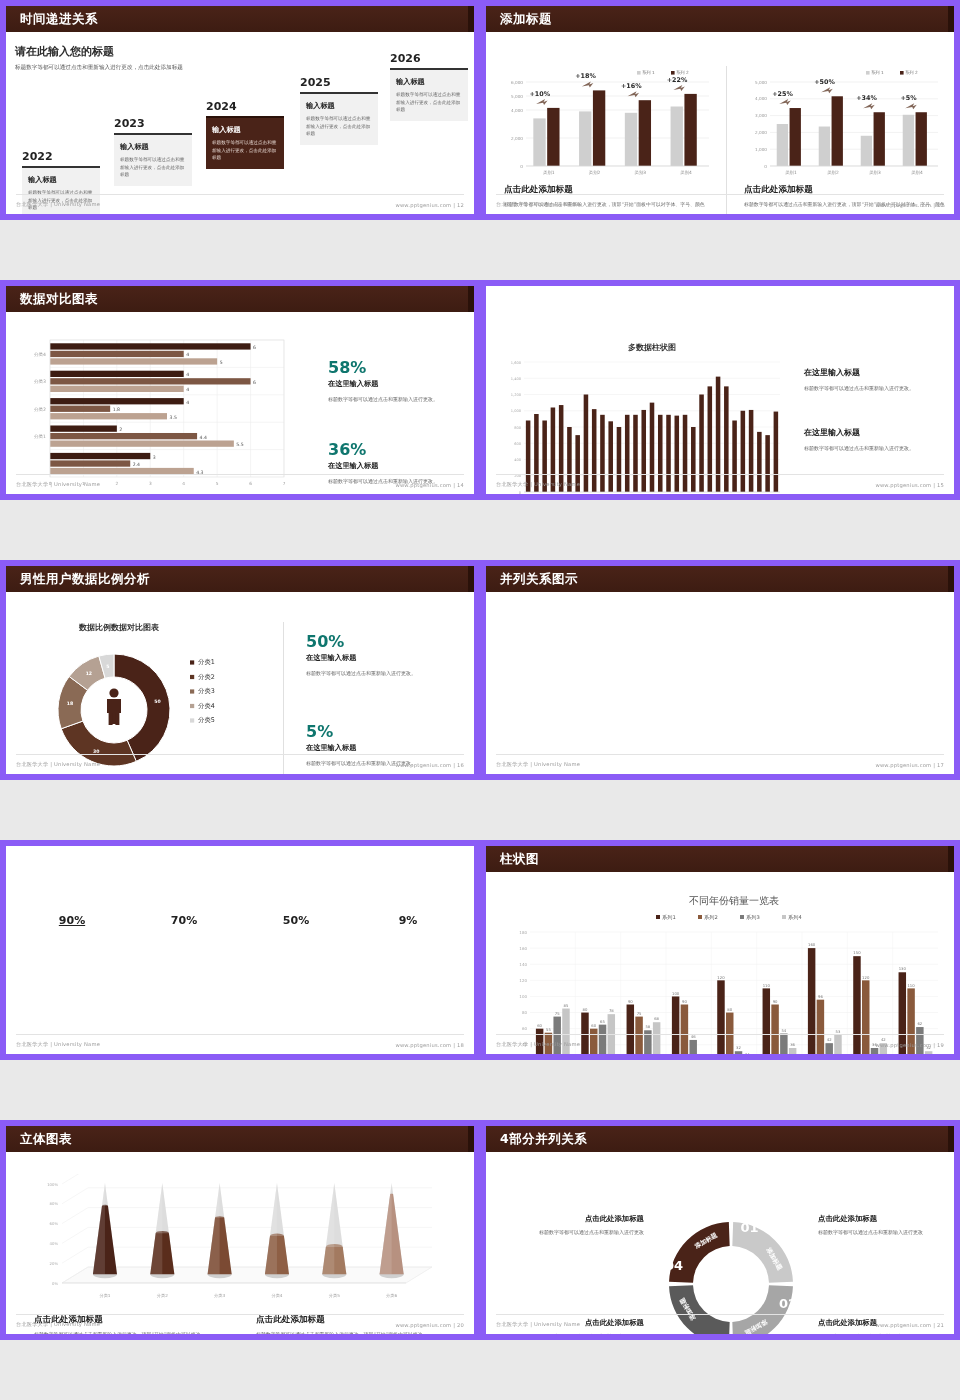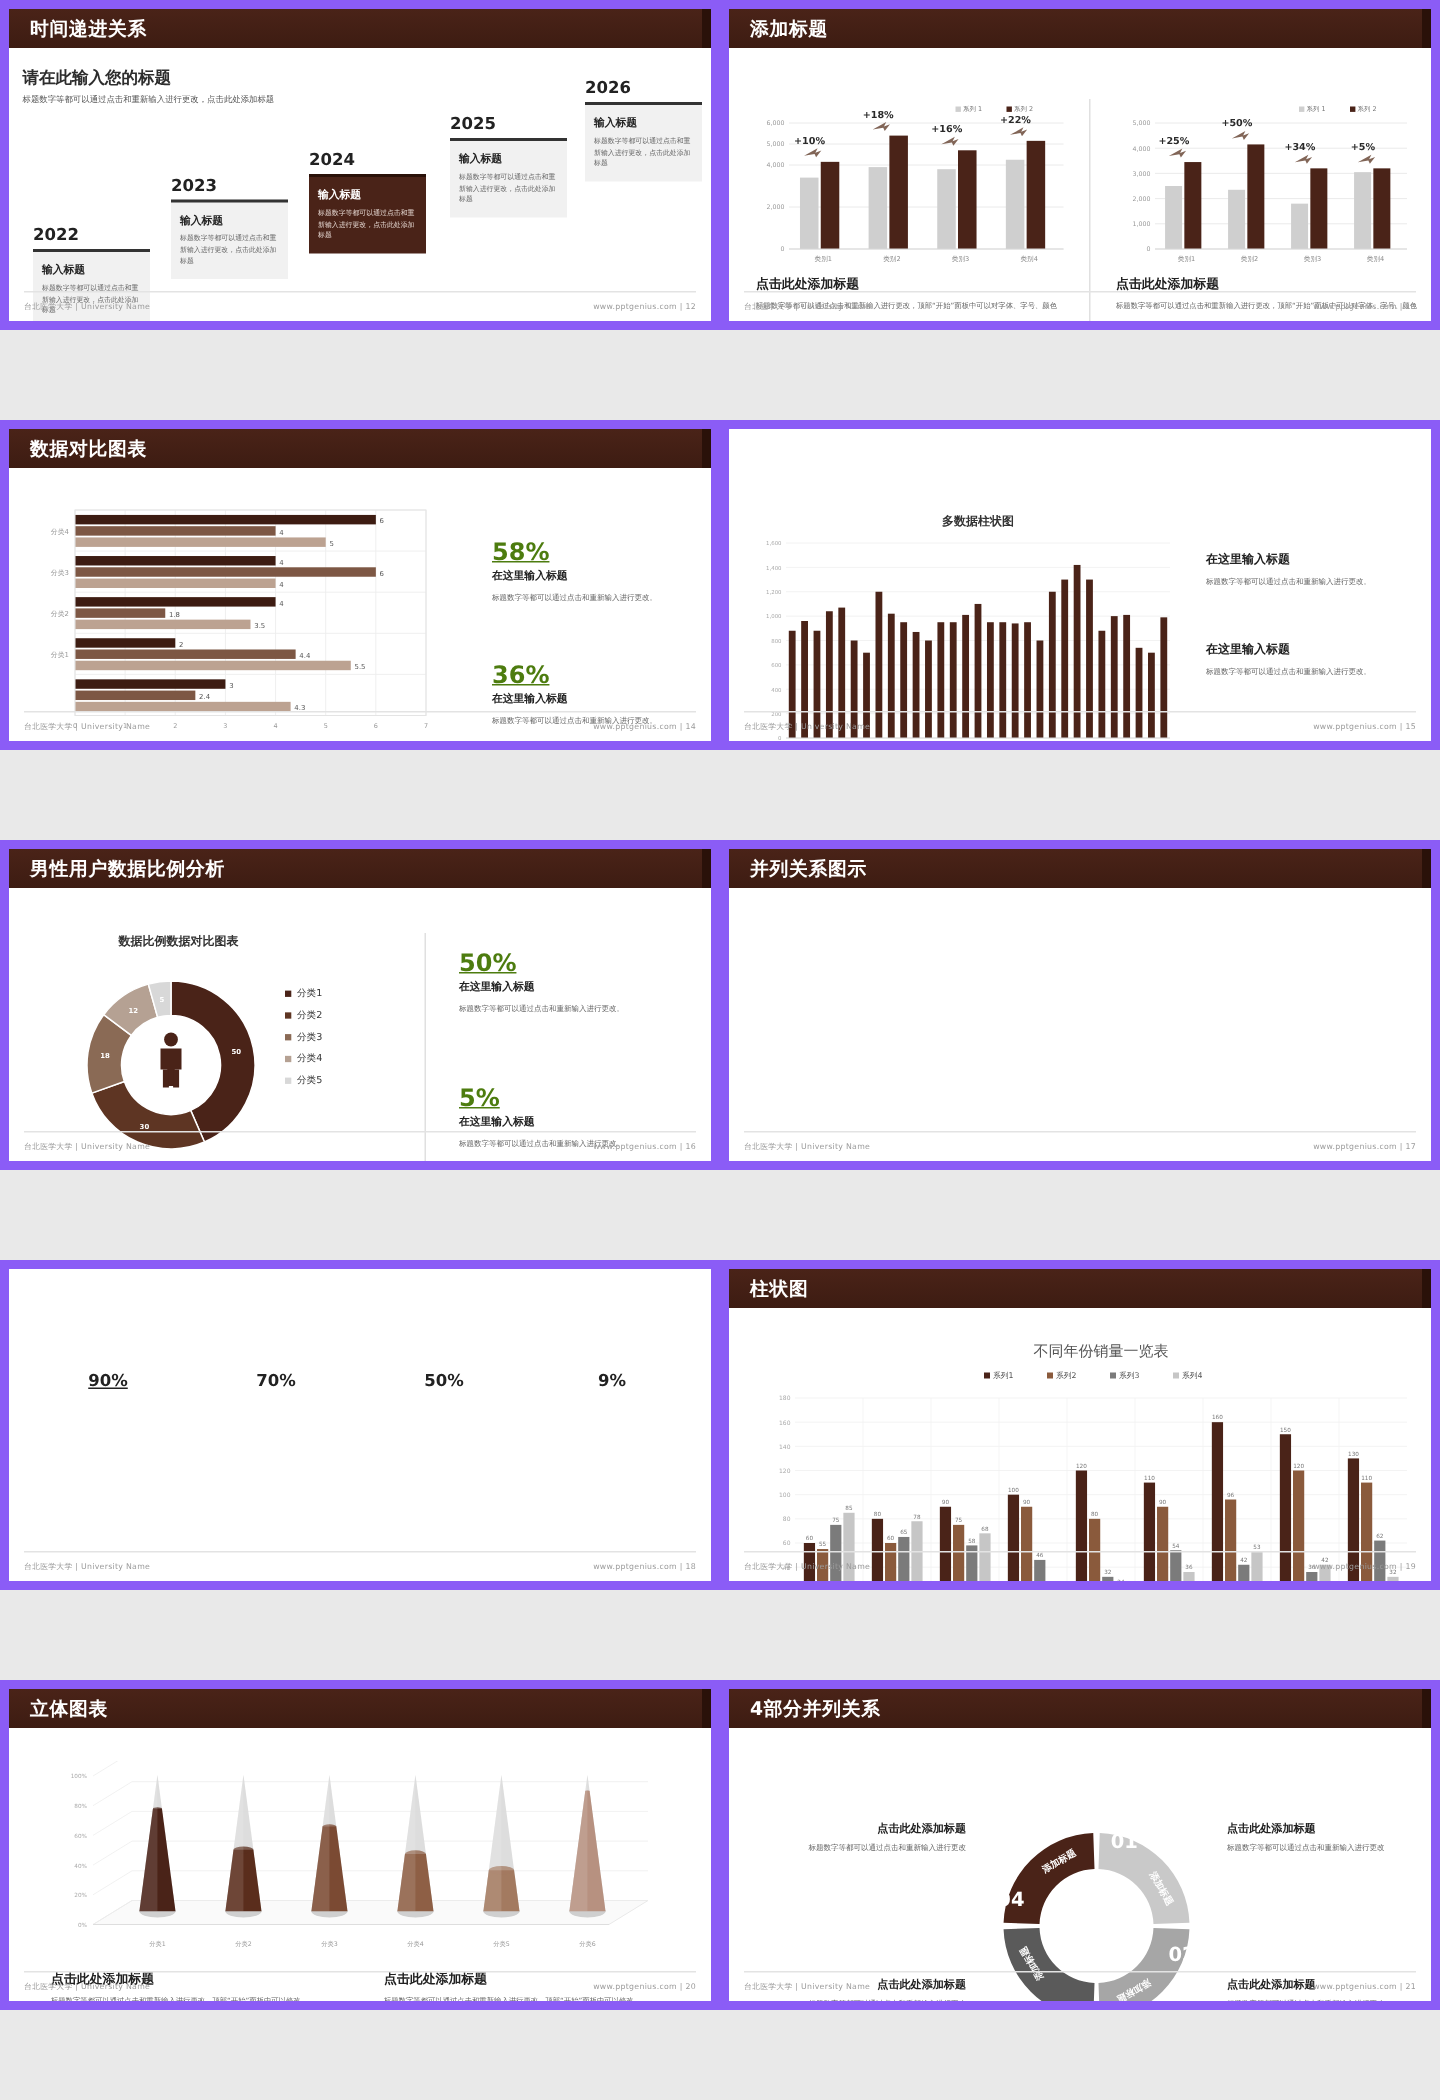--- a/index.html
+++ b/index.html
@@ -18,21 +18,21 @@
   .tl-h1{font-size:11px;font-weight:bold;color:#2d2d2d;}
   .tl-h2{font-size:5.6px;color:#555;line-height:1.6;margin-top:4px;}
   .tl-card{position:absolute;width:78px;}
   .tl-year{font-size:11px;font-weight:bold;color:#222;margin-bottom:3px;}
   .tl-box{background:#f1f1f1;padding:7px 6px;border-top:2px solid #333;}
   .tl-box.dark{background:#4a2318;border-top:2px solid #2a1109;}
   .tl-t{font-size:7.2px;font-weight:bold;color:#222;}
   .tl-p{font-size:4.6px;color:#666;line-height:1.65;margin-top:4px;}
   .tl-box.dark .tl-t{color:#fff;}
   .tl-box.dark .tl-p{color:#e3d5cf;}
-  .stat-num{font-size:16px;font-weight:bold;color:#4d7c0f;line-height:1;text-decoration:underline;}
+  .stat-num{font-size:16px;font-weight:bold;color:#0f766e;line-height:1;}
   .stat-t{font-size:7.2px;font-weight:bold;color:#222;margin-top:3px;}
   .stat-p{font-size:5px;color:#666;line-height:1.85;margin-top:6px;}
   .h2b{font-size:8.6px;font-weight:bold;color:#222;}
   .p-sm{font-size:4.9px;color:#666;line-height:1.9;margin-top:4px;}
   .divider{position:absolute;width:1px;background:#e0e0e0;}
   
   .three{display:flex;gap:10px;padding:14px 14px 0 14px;}
   .col{flex:1;}
   .icon-wrap{height:44px;display:flex;align-items:flex-end;justify-content:center;}
   .cap{height:15px;display:flex;align-items:center;justify-content:center;font-size:6.6px;font-weight:bold;color:#fff;margin-top:7px;}

